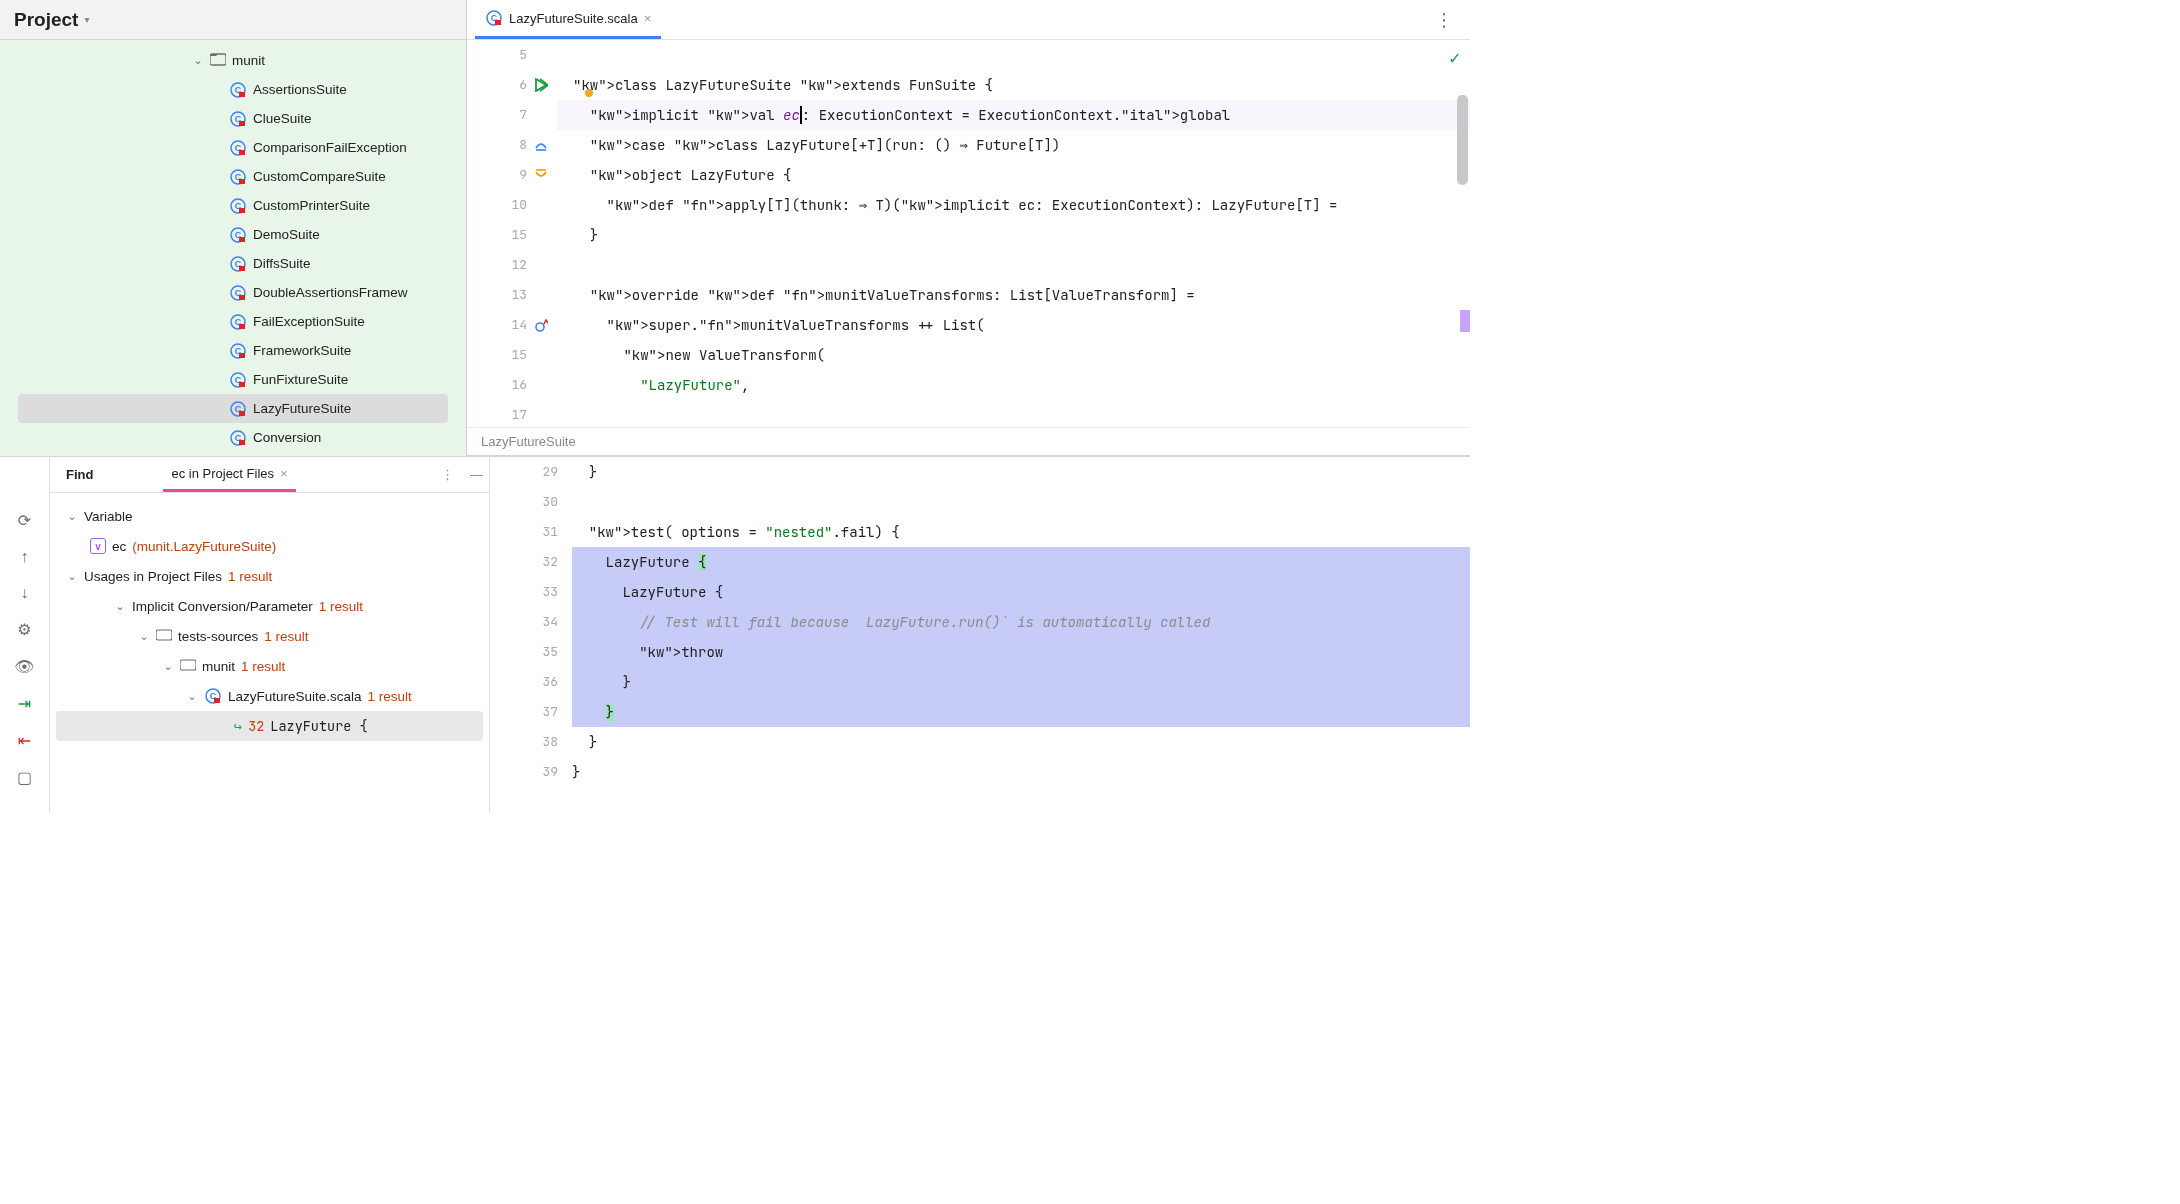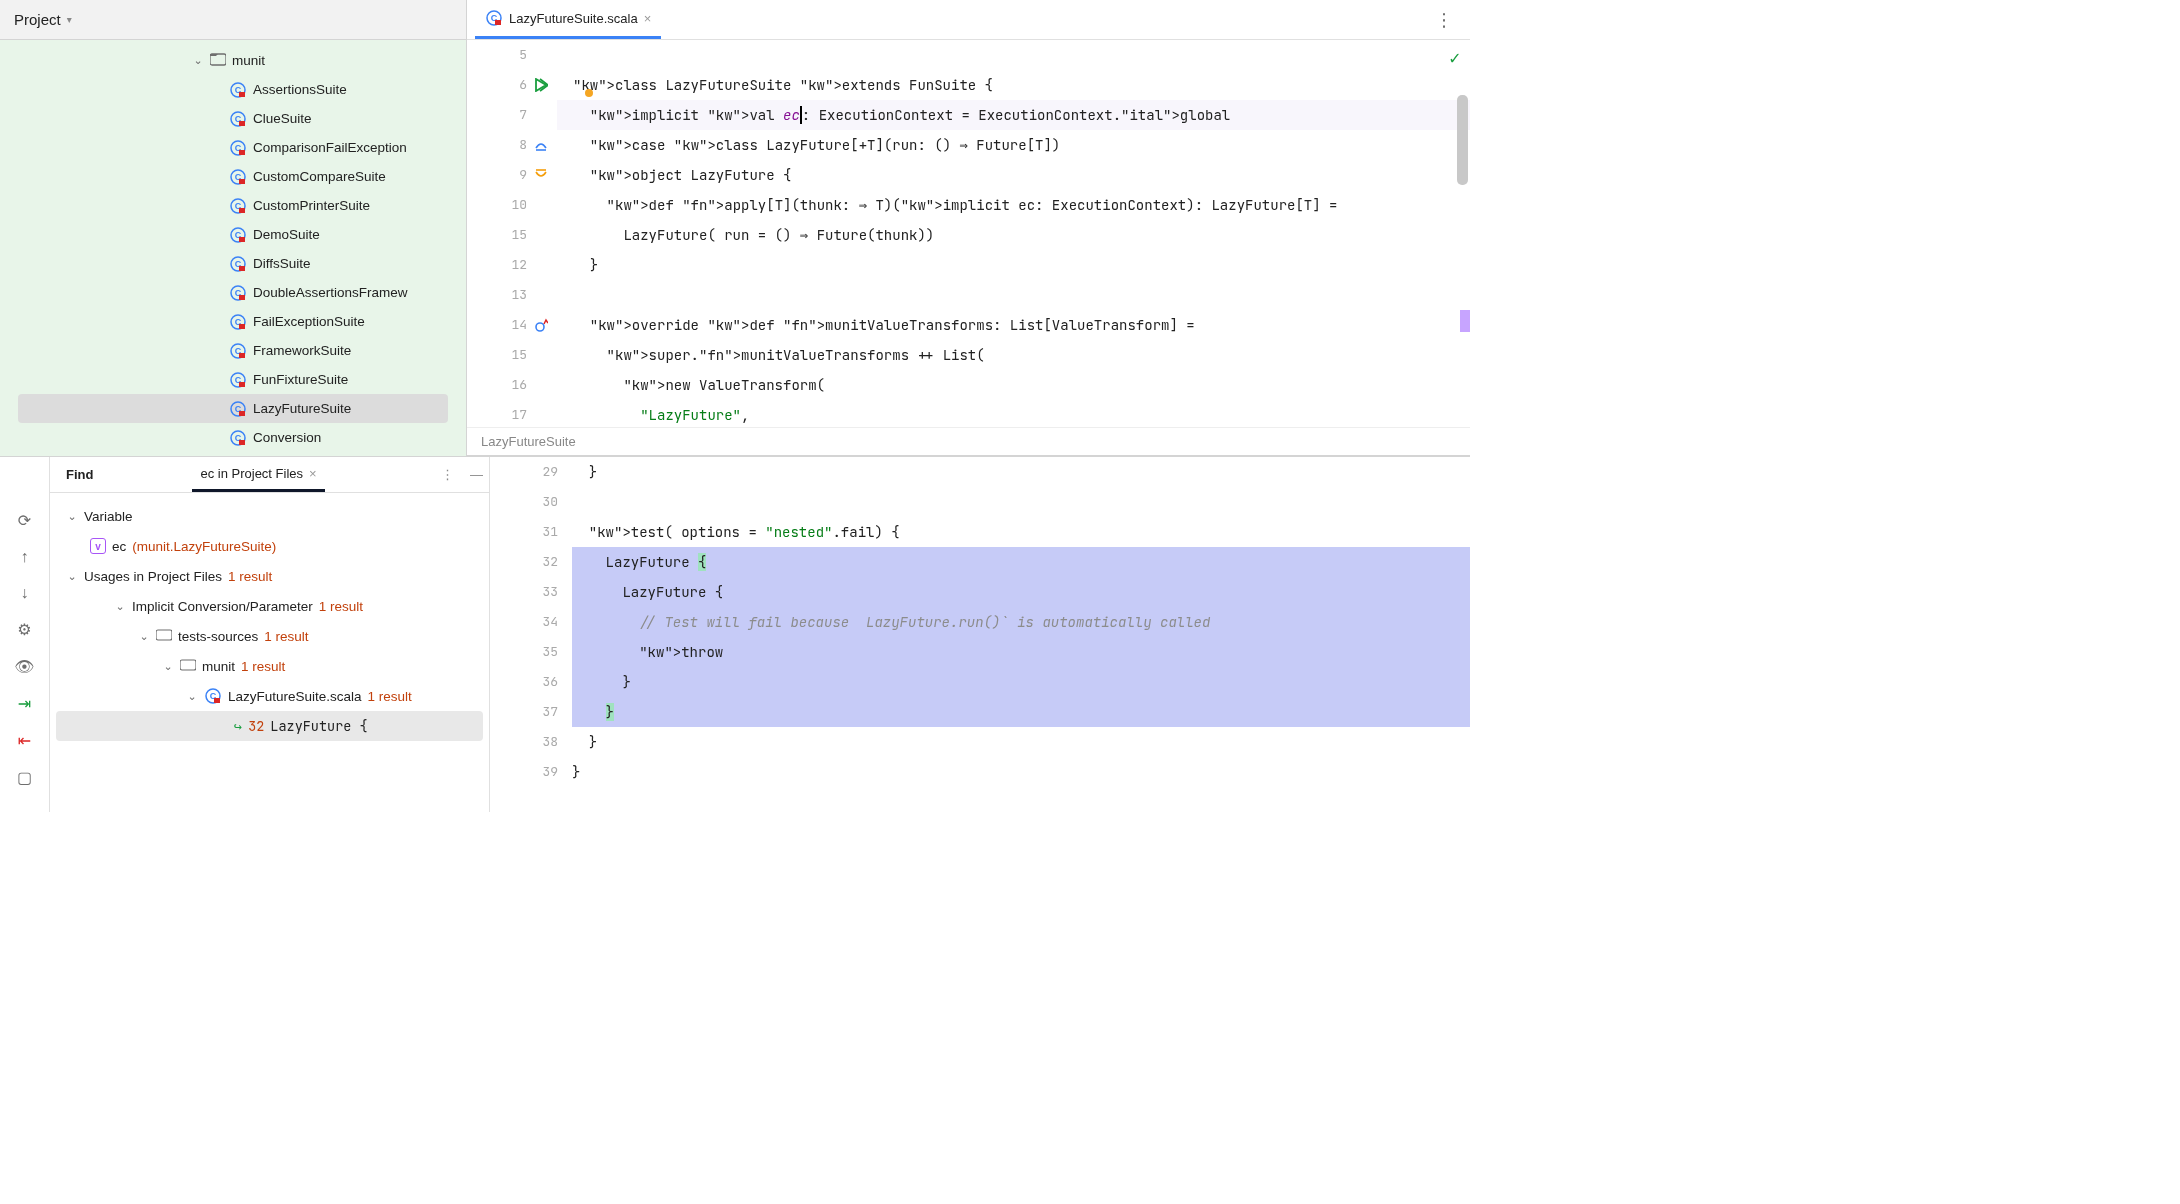--- a/index.html
+++ b/index.html
@@ -27,21 +27,21 @@
 }
 .sidebar-header {
   height: 40px;
   background: #f2f2f2;
   display: flex;
   align-items: center;
   padding: 0 14px;
   border-bottom: 1px solid #d4d4d4;
   gap: 6px;
 }
-.sidebar-title { font-weight: 400; font-size: 15px; }
+.sidebar-title { font-weight: 700; font-size: 19px; }
 .chevron-down { color: #888; font-size: 10px; }
 .sidebar-tree {
   flex: 1;
   overflow: hidden;
   padding-top: 6px;
 }
 .tree-node {
   display: flex;
   align-items: center;
   height: 29px;
@@ -155,23 +155,23 @@
 .find-header {
   height: 36px;
   display: flex;
   align-items: center;
   padding: 0 6px 0 16px;
   gap: 10px;
   border-bottom: 1px solid #e0e0e0;
 }
 .find-tab {
   display:flex; align-items:center; gap:6px;
-  padding: 0 8px; margin-left: 89px;
+  padding: 0 8px; margin-left: 60px;
   height: 100%;
-  border-bottom: 3px solid #0f172a;
+  border-bottom: 3px solid #ec4899;
   font-size: 13px;
 }
 .find-header-right { margin-left:auto; display:flex; gap:16px; color:#888; }
 .find-body { flex:1; padding: 8px 6px; overflow:hidden; }
 .find-row {
   display: flex; align-items: center; gap: 6px;
   height: 30px; font-size: 13.5px;
 }
 .find-row .exp { color:#6e6e6e; font-size:11px; width:12px; text-align:center; }
 .find-row.indent0 { padding-left: 10px; }
@@ -451,21 +451,20 @@
             <span class="gutter-icon"></span>
           </div>
         </div>
       <div class="code-lines" id="editor-code">
           <div class="code-line"></div>
           <div class="code-line"><span class="&lt;span">"kw"</span>&gt;class LazyFutureSuite <span class="&lt;span">"kw"</span>&gt;extends FunSuite {</div>
           <div class="code-line hl">  <span class="&lt;span">"kw"</span>&gt;implicit <span class="&lt;span">"kw"</span>&gt;val <span class="ital">ec</span><span class="cursor"></span>: ExecutionContext = ExecutionContext.<span class="&lt;span">"ital"</span>&gt;global</div>
           <div class="code-line">  <span class="&lt;span">"kw"</span>&gt;case <span class="&lt;span">"kw"</span>&gt;class LazyFuture[+T](run: () ⇒ Future[T])</div>
           <div class="code-line">  <span class="&lt;span">"kw"</span>&gt;object LazyFuture {</div>
           <div class="code-line">    <span class="&lt;span">"kw"</span>&gt;def <span class="&lt;span">"fn"</span>&gt;apply[T](thunk: ⇒ T)(<span class="&lt;span">"kw"</span>&gt;implicit ec: ExecutionContext): LazyFuture[T] =</div>
-          <div class="code-line">      LazyFuture( run = () ⇒ Future(thunk))</div>
           <div class="code-line">  }</div>
           <div class="code-line"></div>
           <div class="code-line">  <span class="&lt;span">"kw"</span>&gt;override <span class="&lt;span">"kw"</span>&gt;def <span class="&lt;span">"fn"</span>&gt;munitValueTransforms: List[ValueTransform] =</div>
           <div class="code-line">    <span class="&lt;span">"kw"</span>&gt;super.<span class="&lt;span">"fn"</span>&gt;munitValueTransforms ++ List(</div>
           <div class="code-line">      <span class="&lt;span">"kw"</span>&gt;new ValueTransform(</div>
           <div class="code-line">        <span class="str">"LazyFuture"</span>,</div>
         </div>
       <span class="check-mark">✓</span>
       <div class="scrollbar"></div>
       <div class="warn-strip"></div>

